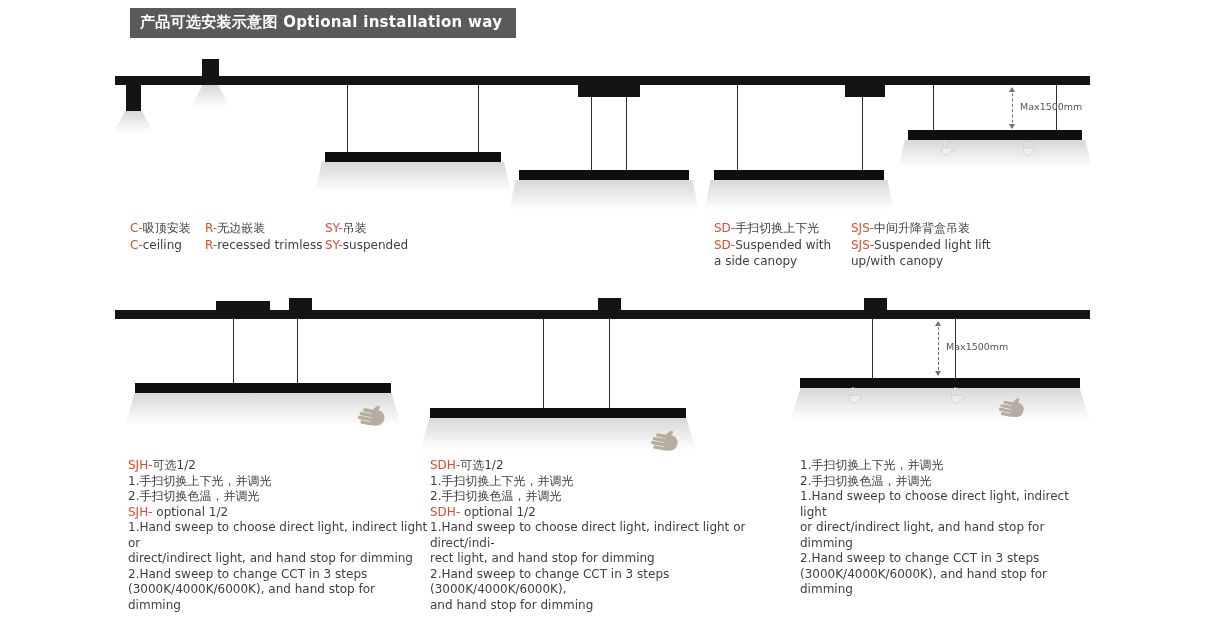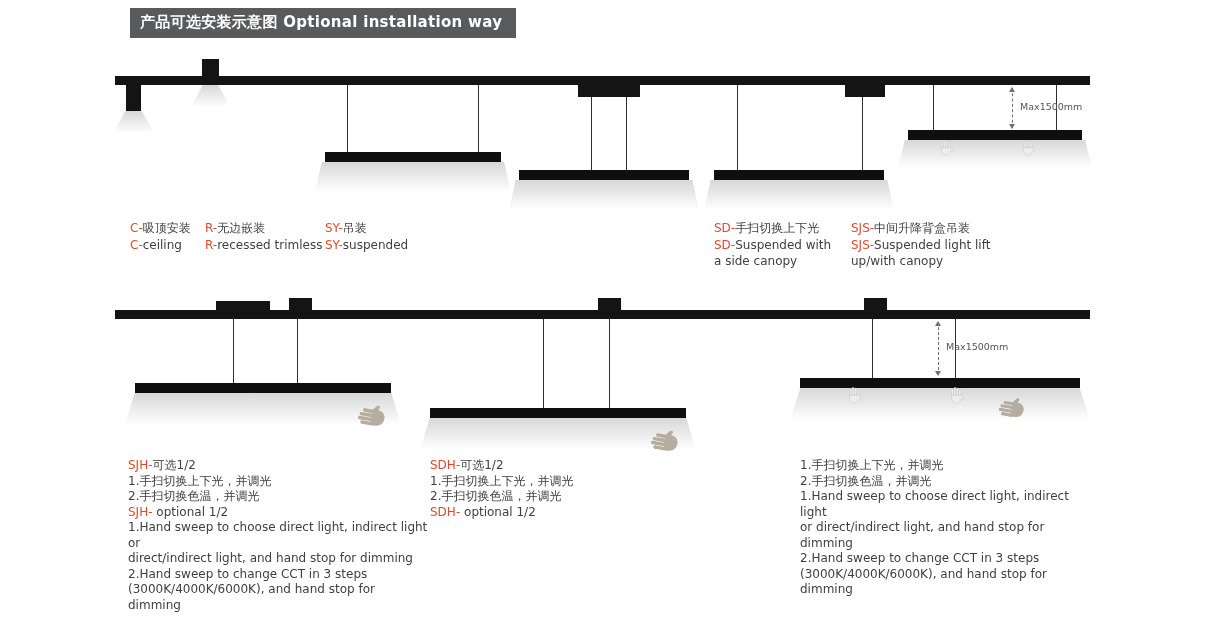--- a/index.html
+++ b/index.html
@@ -206,20 +206,24 @@
 direct/indirect light, and hand stop for dimming
 2.Hand sweep to change CCT in 3 steps
 (3000K/4000K/6000K), and hand stop for dimming</div>
   </div>
 
   <div class="r2-block" style="left:430px;width:320px">
     <div><span class="accent">SDH-</span><span>可选1/2</span></div>
     <div class="pre">1.手扫切换上下光，并调光
 2.手扫切换色温，并调光</div>
     <div><span class="accent">SDH-</span><span> optional 1/2</span></div>
+    <div class="pre">1.Hand sweep to choose direct light, indirect light or direct/indi-
+rect light, and hand stop for dimming
+2.Hand sweep to change CCT in 3 steps (3000K/4000K/6000K),
+and hand stop for dimming</div>
   </div>
 
   <div class="r2-block" style="left:800px;width:285px">
     <div class="pre">1.手扫切换上下光，并调光
 2.手扫切换色温，并调光</div>
     <div class="pre">1.Hand sweep to choose direct light, indirect light
 or direct/indirect light, and hand stop for
 dimming
 2.Hand sweep to change CCT in 3 steps
 (3000K/4000K/6000K), and hand stop for

